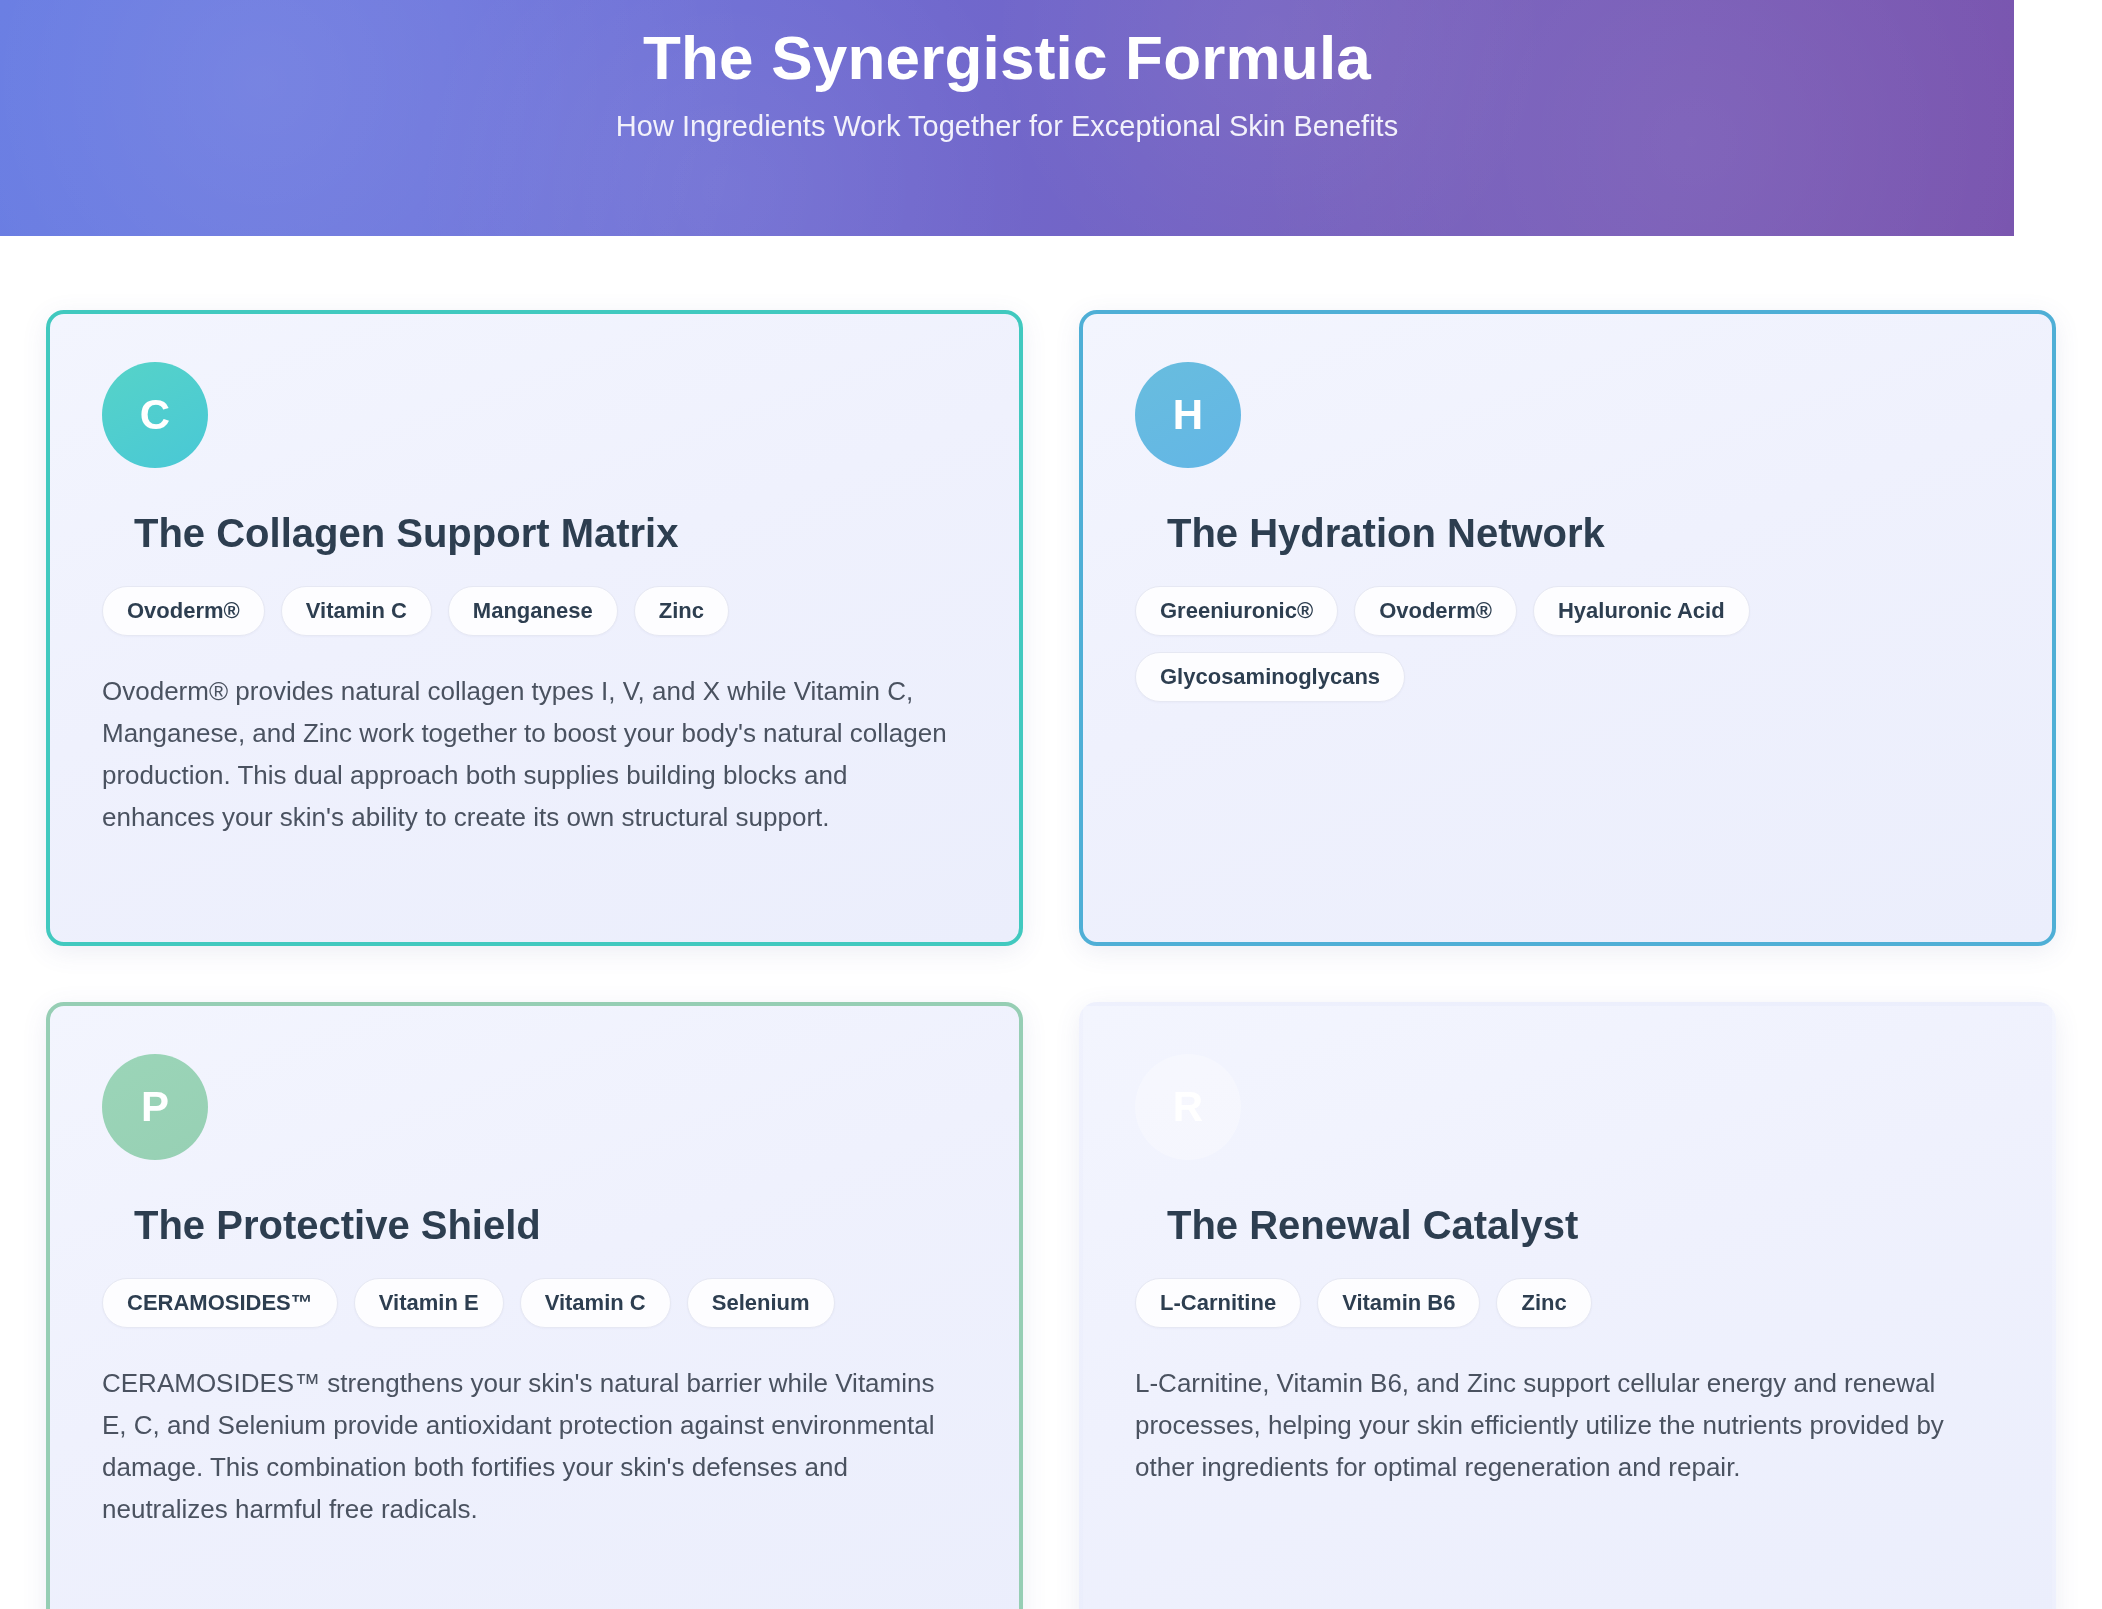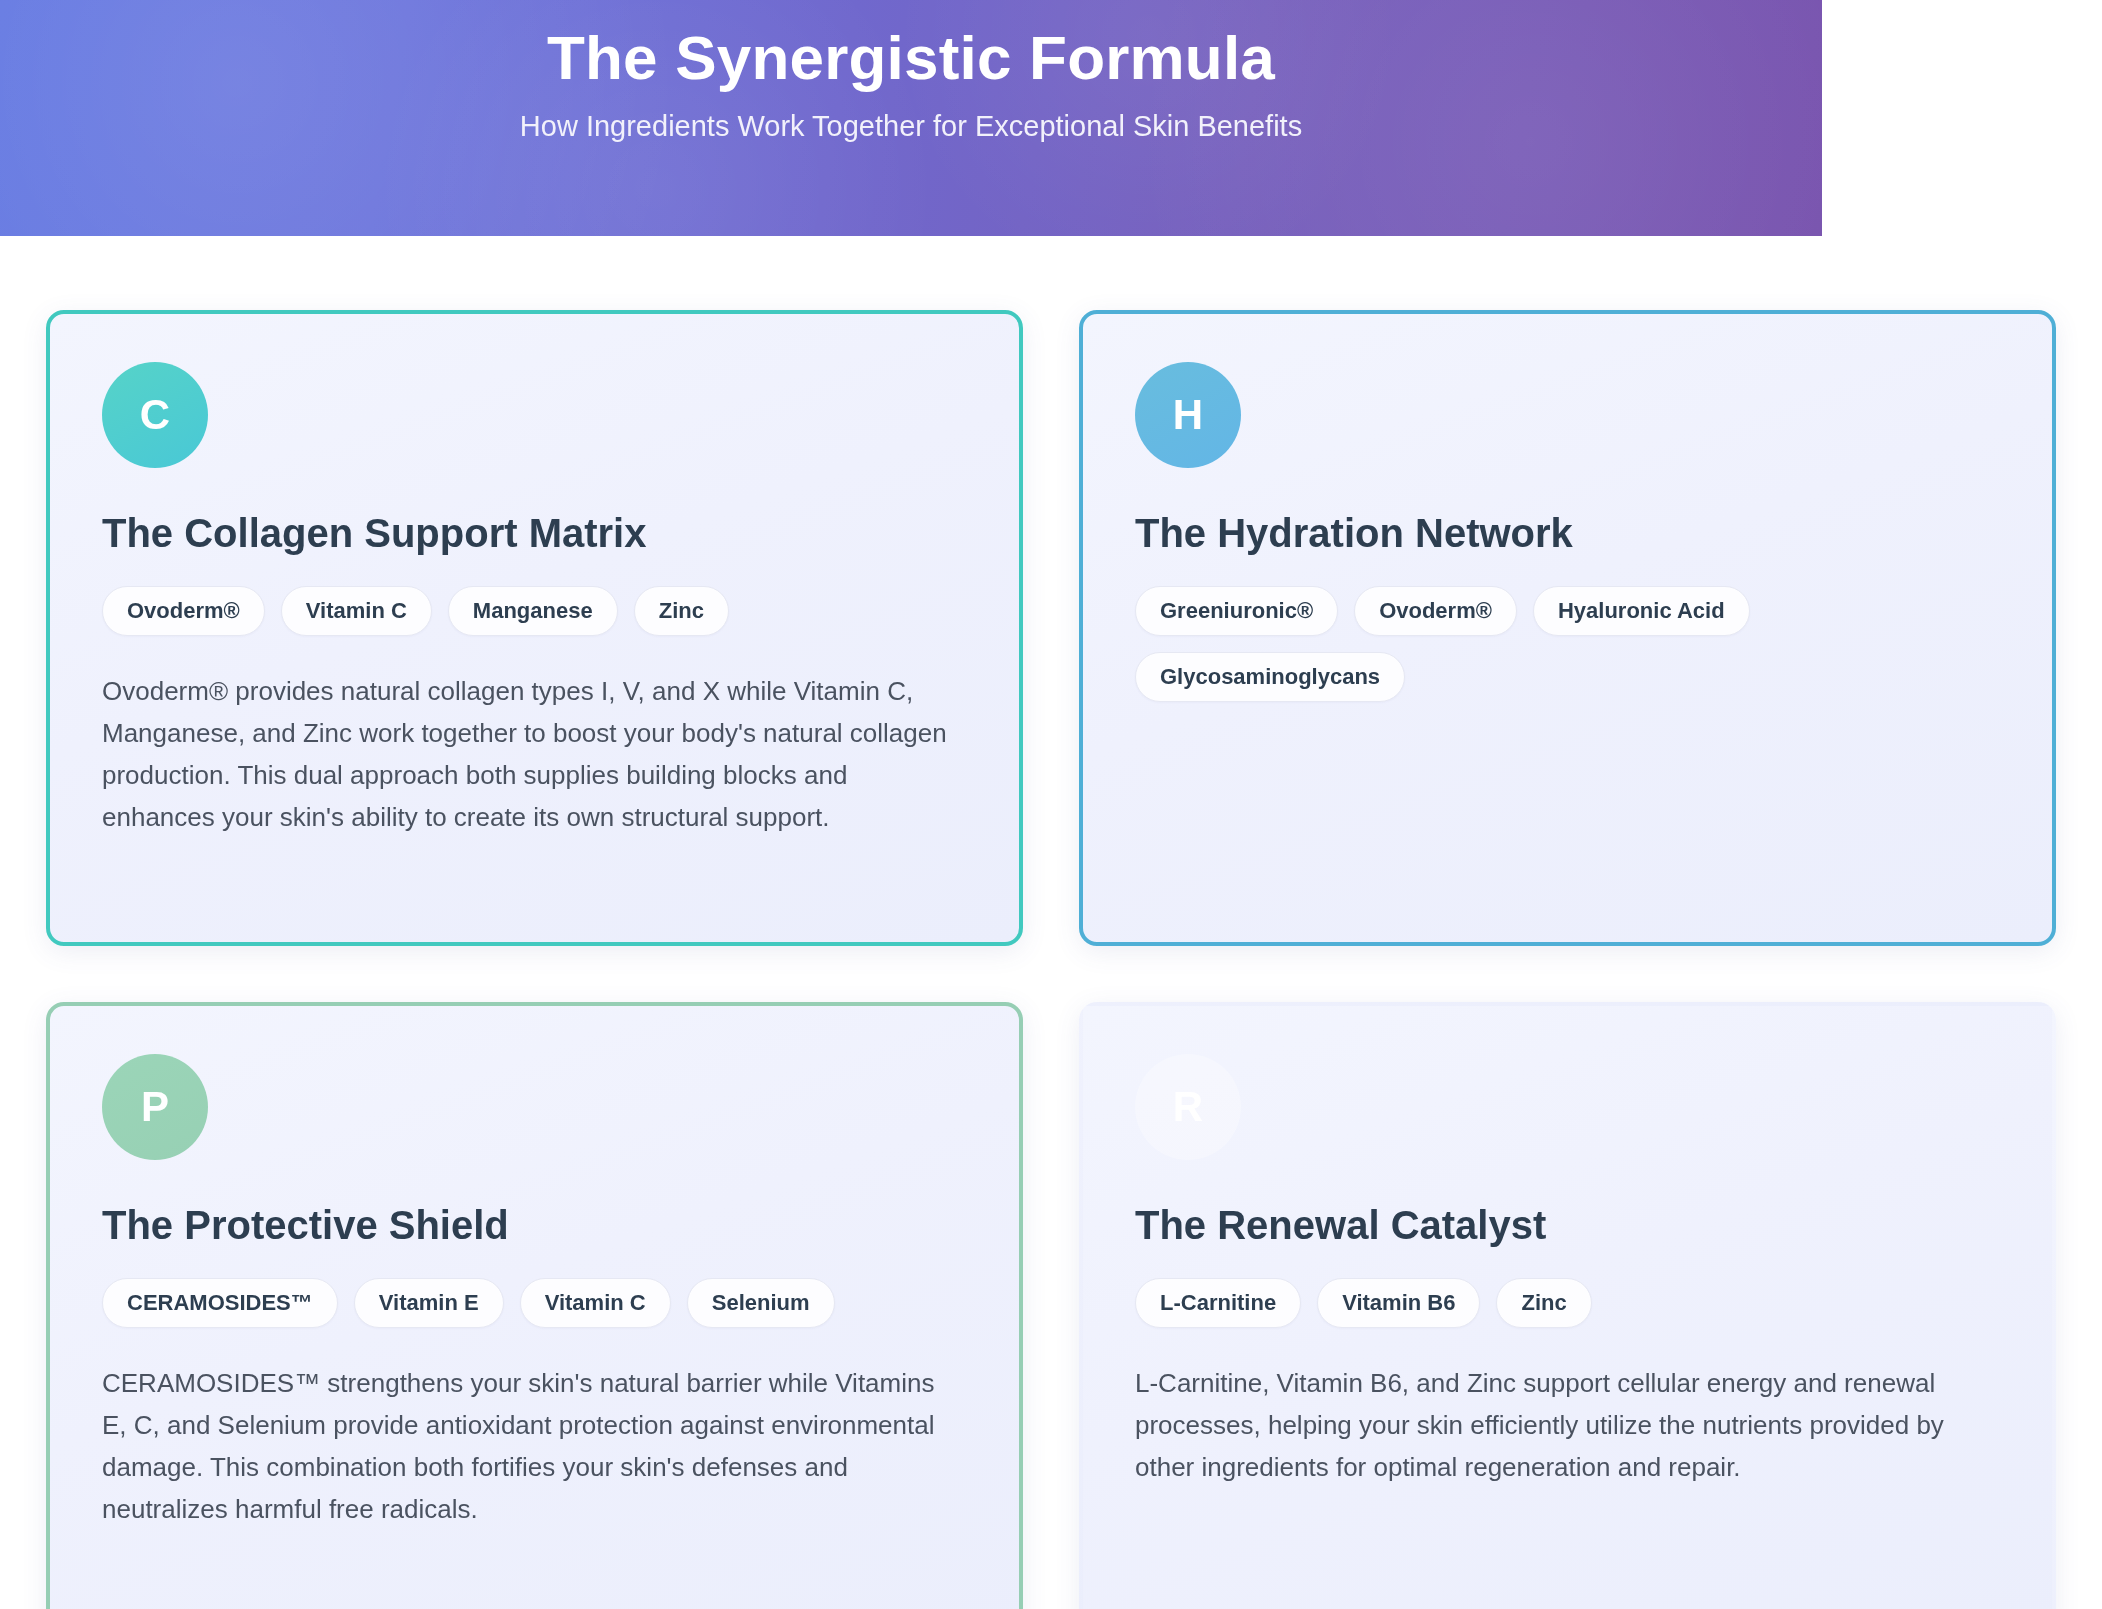--- a/index.html
+++ b/index.html
@@ -8,21 +8,21 @@
     width: 2102px;
     height: 1609px;
     overflow: hidden;
     background: #ffffff;
     font-family: "Liberation Sans", sans-serif;
   }
 
   
   .hero {
     position: relative;
-    width: 1822px;
+    width: 2014px;
     height: 236px;
     background:
       radial-gradient(circle at 13% 35%, rgba(255,255,255,0.10) 0%, rgba(255,255,255,0) 28%),
       radial-gradient(circle at 36% 80%, rgba(255,255,255,0.07) 0%, rgba(255,255,255,0) 24%),
       radial-gradient(circle at 63% 15%, rgba(255,255,255,0.06) 0%, rgba(255,255,255,0) 22%),
       radial-gradient(circle at 84% 60%, rgba(255,255,255,0.07) 0%, rgba(255,255,255,0) 26%),
       linear-gradient(100deg, #6479E2 0%, #6B74DC 22%, #7068CD 46%, #7660BD 68%, #7853AE 100%);
     display: flex;
     flex-direction: column;
     align-items: center;
@@ -85,20 +85,21 @@
   .badge.blue  { background: linear-gradient(150deg, #68BDDE 0%, #63B6E6 100%); }
   .badge.green { background: linear-gradient(150deg, #9BD5B8 0%, #97D0B4 100%); }
   .badge.ghost { background: rgba(255,255,255,0.30); }
 
   .card-title {
     color: #2D3E50;
     font-size: 40px;
     font-weight: bold;
     line-height: 1.15;
     margin-bottom: 30px;
+    margin-left: 32px;
   }
 
   .pills {
     display: flex;
     flex-wrap: wrap;
     gap: 16px;
     margin-bottom: 34px;
   }
   .pill {
     background: #fdfdff;

